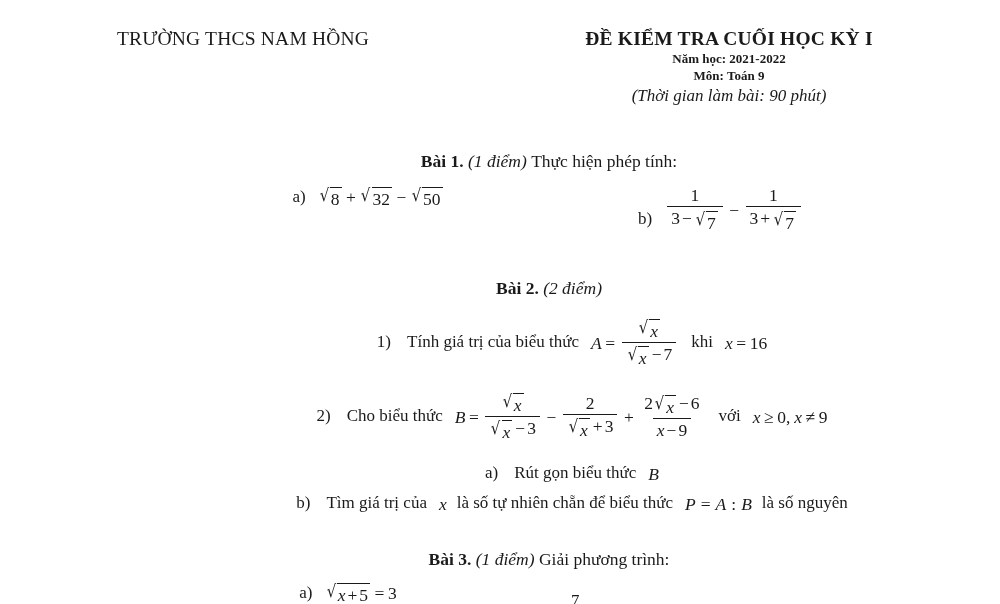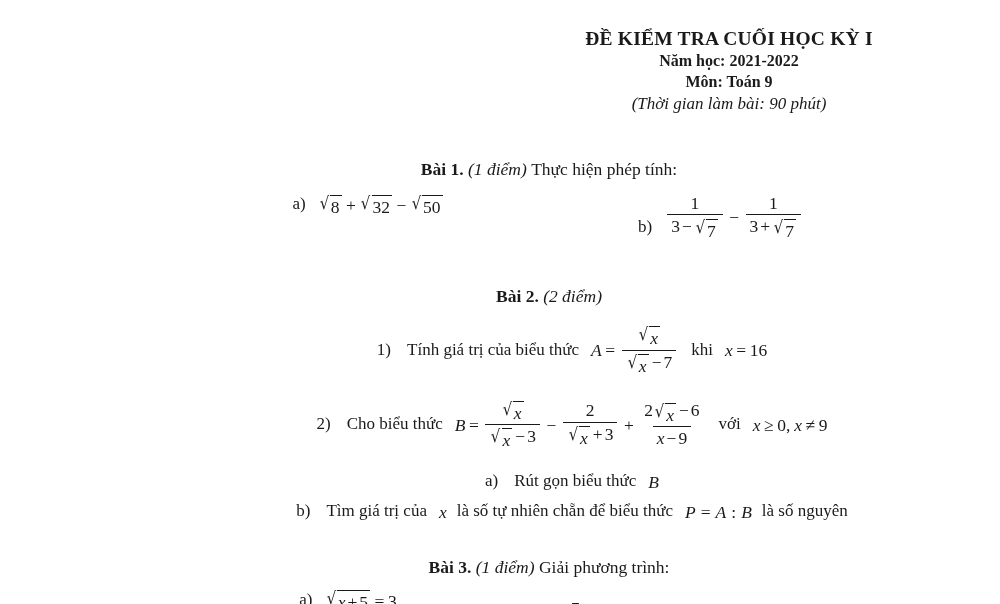--- a/index.html
+++ b/index.html
@@ -40,21 +40,21 @@
     font-size: 19.5px;
     letter-spacing: 0.2px;
   }
   .hdr-reg {
     font-weight: normal;
     font-size: 19.5px;
     letter-spacing: 0.2px;
   }
   .hdr-sub {
     font-weight: bold;
-    font-size: 16px;
+    font-size: 13px;
   }
   .hdr-ital {
     font-style: italic;
     font-size: 17px;
   }
 
   
   .content {
     padding-left: 118px;
     padding-right: 20px;
@@ -147,20 +147,21 @@
   .frac-sm { font-size: 0.96em; }
 
   .sp-l { padding-left: 8px; }
 </style>
 </head>
 <body>
 
 <div class="doc-header">
 
   <div class="header-left">
+    <div class="hdr-line hdr-reg">TRƯỜNG THCS NAM HỒNG</div>
   </div>
 
   <div class="header-right">
     <div class="hdr-line hdr-bold">ĐỀ KIỂM TRA CUỐI HỌC KỲ I</div>
     <div class="hdr-line hdr-sub">Năm học: 2021-2022</div>
     <div class="hdr-line hdr-sub">Môn: Toán 9</div>
     <div class="hdr-line hdr-ital">(Thời gian làm bài: 90 phút)</div>
   </div>
 
 </div>

